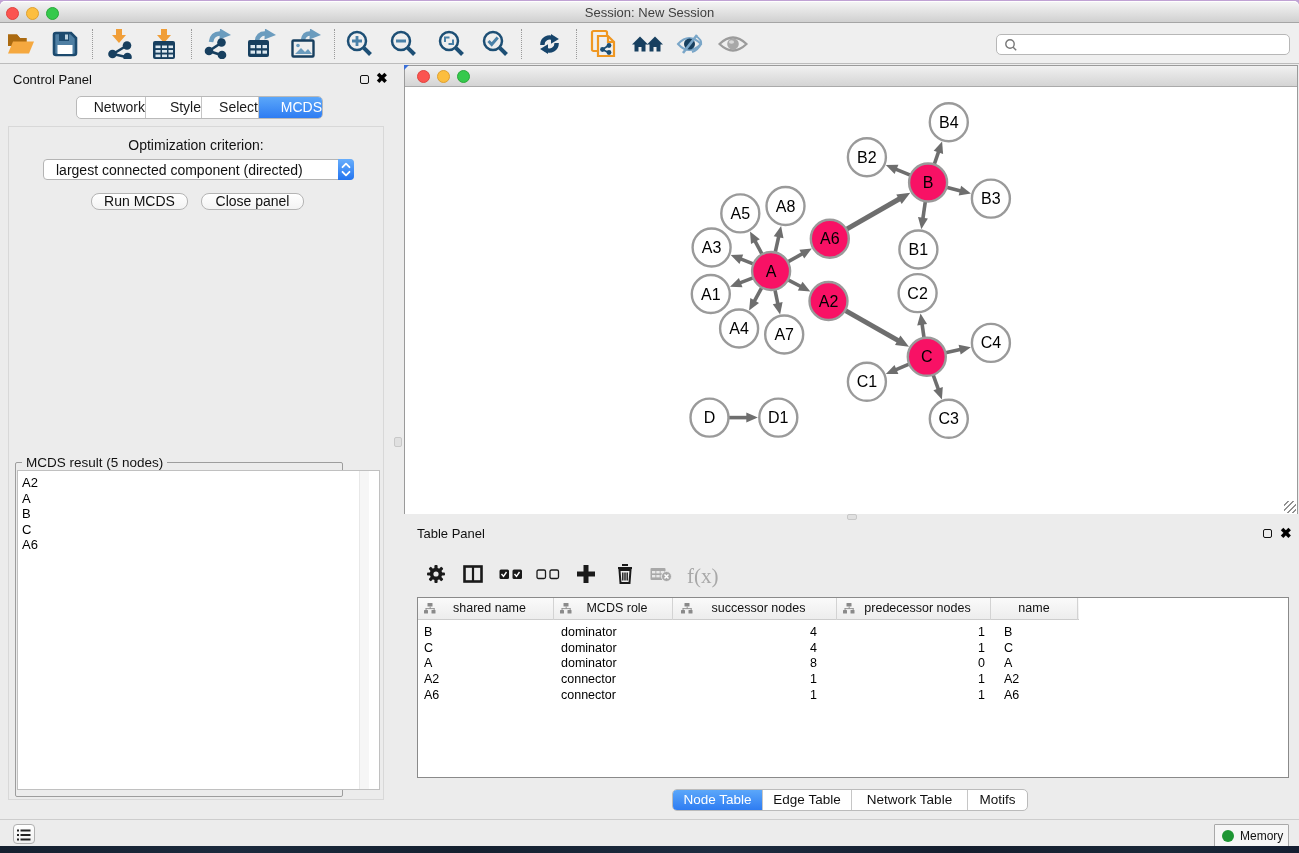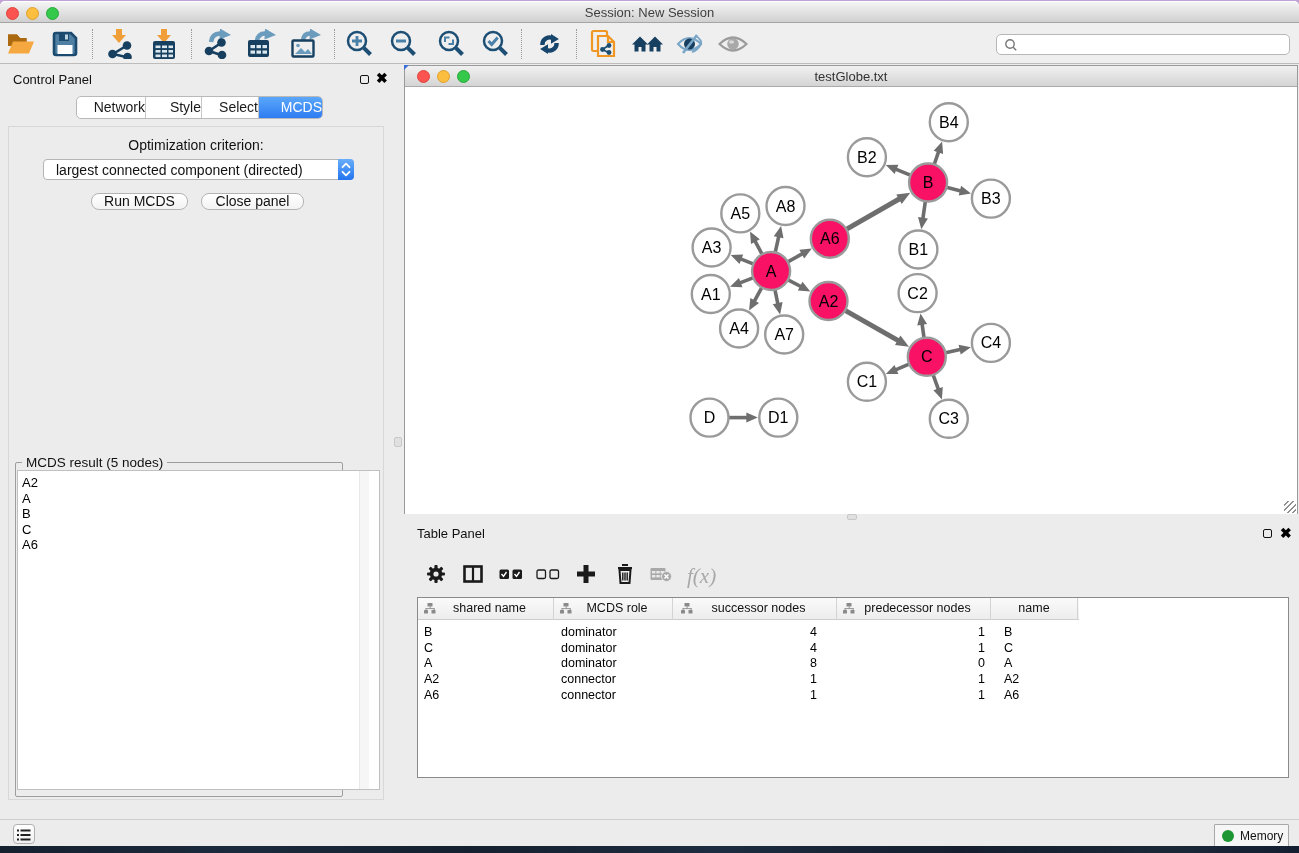--- a/index.html
+++ b/index.html
@@ -258,21 +258,20 @@
     </div>
   </div>
   <div id="vsplit">
       <div class="h"></div>
     </div>
   <div id="netwin">
     <div id="nettitle">
       <div class="tl" style="left:12px;background:#fb5450;border:0.5px solid #e0443e;"></div>
       <div class="tl" style="left:32px;background:#fcbe3f;border:0.5px solid #dfa02f;"></div>
       <div class="tl" style="left:52px;background:#35c94c;border:0.5px solid #2aa83a;"></div>
-      <div class="title">testGlobe.txt</div>
     </div>
     <div id="netcorner"></div>
     <div id="netcanvas">
       <svg width="893" height="426" viewBox="0 0 893 426" style="position:absolute;left:0;top:0">
 <line x1="357.6" y1="168.1" x2="349.0" y2="152.1" stroke="#6e6e6e" stroke-width="3.6"></line>
 <polygon points="345.0,144.5 354.8,152.3 346.0,157.0" fill="#6e6e6e"></polygon>
 <line x1="370.0" y1="166.4" x2="374.2" y2="147.4" stroke="#6e6e6e" stroke-width="3.6"></line>
 <polygon points="376.1,139.0 378.5,151.3 368.7,149.2" fill="#6e6e6e"></polygon>
 <line x1="349.4" y1="177.4" x2="333.7" y2="171.2" stroke="#6e6e6e" stroke-width="3.6"></line>
 <polygon points="325.7,168.0 338.2,167.6 334.5,176.9" fill="#6e6e6e"></polygon>
@@ -417,21 +416,21 @@
           <rect x="2" y="5" width="3.4" height="2.4"></rect>
           <rect x="6.3" y="5" width="3.4" height="2.4"></rect>
           <rect x="10.6" y="5" width="3.4" height="2.4"></rect>
           <rect x="2" y="9" width="3.4" height="2.4"></rect>
           <rect x="6.3" y="9" width="3.4" height="2.4"></rect>
           <rect x="10.6" y="9" width="3.4" height="2.4"></rect>
         </g>
         <circle cx="16.5" cy="10.5" r="5" fill="#a8a8a8" stroke="#e9e9e9" stroke-width="1"></circle>
         <path d="M14.5 8.5 l4 4 M18.5 8.5 l-4 4" stroke="#fff" stroke-width="1.5"></path>
       </svg>
-    <div class="abs" style="left:283px;top:43px;font-family:'Liberation Serif',serif;font-style:italic;font-size:21px;color:#a8a8a8;">f(x)</div>
+    <div class="abs" style="left:283px;top:43px;font-family:'Liberation Serif',serif;font-size:21px;color:#a8a8a8;">f(x)</div>
     <div id="tblwrap">
       <div class="thead">
         <div class="thcell" style="left:0; width:136px;">
             <span style="padding-left:8px;">shared name</span>
           </div>
         <div class="thcell" style="left:136px; width:119px;">
             <span style="padding-left:8px;">MCDS role</span>
           </div>
         <div class="thcell" style="left:255px; width:164px;">
             <span style="padding-left:8px;">successor nodes</span>
@@ -502,20 +501,26 @@
       <div class="trow" style="left:143px;top:74px;">connector</div>
       <div class="trow" style="left:350px;top:74px;width:49px;text-align:right;">1</div>
       <div class="trow" style="left:520px;top:74px;width:47px;text-align:right;">1</div>
       <div class="trow" style="left:586px;top:74px;">A2</div>
       <div class="trow" style="left:6px;top:90px;">A6</div>
       <div class="trow" style="left:143px;top:90px;">connector</div>
       <div class="trow" style="left:350px;top:90px;width:49px;text-align:right;">1</div>
       <div class="trow" style="left:520px;top:90px;width:47px;text-align:right;">1</div>
       <div class="trow" style="left:586px;top:90px;">A6</div>
     </div>
+    <div id="btabs">
+      <div class="on" style="width:90px;">Node Table</div>
+      <div style="width:89px;">Edge Table</div>
+      <div style="width:116px;">Network Table</div>
+      <div style="width:59px;">Motifs</div>
+    </div>
   </div>
   <div id="statusbar">
     <div id="lstbtn">
       <svg width="14" height="12" viewBox="0 0 14 12" style="position:absolute;left:3px;top:3.5px">
         <g fill="#222">
             <rect x="0" y="0.5" width="2" height="2"></rect>
             <rect x="3.5" y="0.5" width="10" height="2"></rect>
             <rect x="0" y="5" width="2" height="2"></rect>
             <rect x="3.5" y="5" width="10" height="2"></rect>
             <rect x="0" y="9.5" width="2" height="2"></rect>

